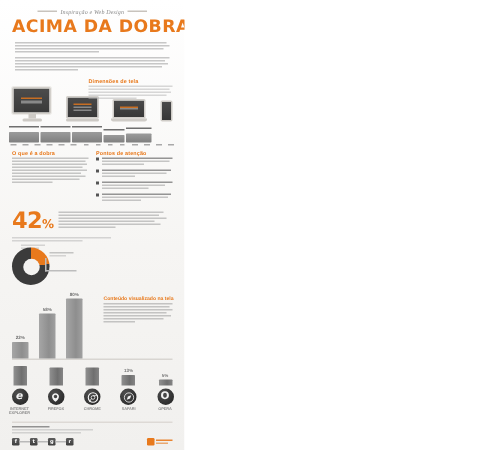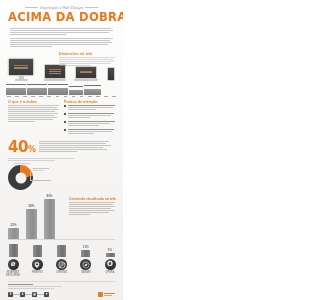--- a/index.html
+++ b/index.html
@@ -368,21 +368,21 @@
             <span class="tline" style="width:93%;display:block"></span>
             <span class="tline" style="width:55%;display:block"></span>
           </span>
         </div>
       </div>
     </div>
   </div>
 
   <div class="stat-row">
     <div class="big-num">
-      <span>40</span><span class="pct">%</span>
+      <span>42</span><span class="pct">%</span>
     </div>
     <div class="stat-txt">
       <div class="tline" style="width:92%"></div>
       <div class="tline" style="width:88%"></div>
       <div class="tline" style="width:95%"></div>
       <div class="tline" style="width:84%"></div>
       <div class="tline" style="width:90%"></div>
       <div class="tline" style="width:50%"></div>
     </div>
   </div>

